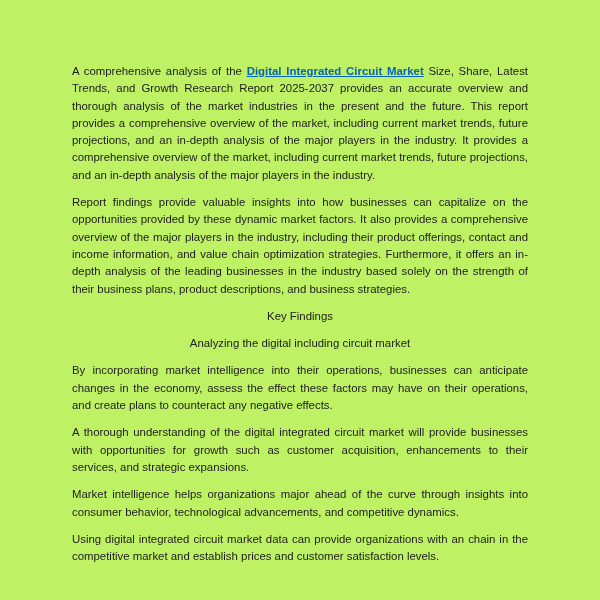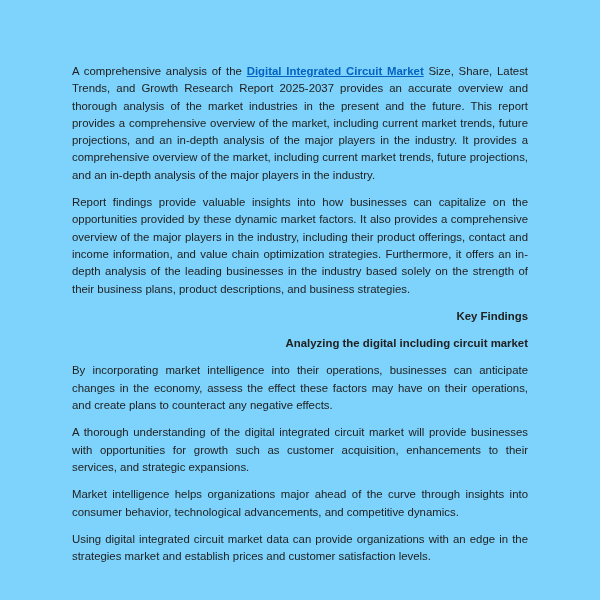--- a/index.html
+++ b/index.html
@@ -14,30 +14,30 @@
   }
   .page {
     box-sizing: border-box;
     width: 600px;
     height: 600px;
     padding: 63px 72px 0 72px;
     font-family: "Liberation Sans", sans-serif;
     font-size: 11.4px;
     line-height: 17.3px;
     color: #212121;
-    background: #7dd3fc;
+    background: #bef264;
   }
   .para {
     margin: 0 0 10px 0;
     text-align: justify;
   }
   .heading {
     margin: 0 0 10px 0;
-    font-weight: bold;
-    text-align: right;
+    font-weight: normal;
+    text-align: center;
   }
   .label-bold {
     font-weight: bold;
   }
   a.doc-link {
     color: #0563c1;
     font-weight: bold;
     text-decoration: underline;
     cursor: pointer;
   }
@@ -55,15 +55,15 @@
   <p class="heading">Key Findings</p>
 
   <p class="heading">Analyzing the digital including circuit market</p>
 
   <p class="para">By incorporating market intelligence into their operations, businesses can anticipate changes in the economy, assess the effect these factors may have on their operations, and create plans to counteract any negative effects.</p>
 
   <p class="para">A thorough understanding of the digital integrated circuit market will provide businesses with opportunities for growth such as customer acquisition, enhancements to their services, and strategic expansions.</p>
 
   <p class="para">Market intelligence helps organizations major ahead of the curve through insights into consumer behavior, technological advancements, and competitive dynamics.</p>
 
-  <p class="para">Using digital integrated circuit market data can provide organizations with an edge in the strategies market and establish prices and customer satisfaction levels.</p>
+  <p class="para">Using digital integrated circuit market data can provide organizations with an chain in the competitive market and establish prices and customer satisfaction levels.</p>
 
 </div>
 
 </body></html>

